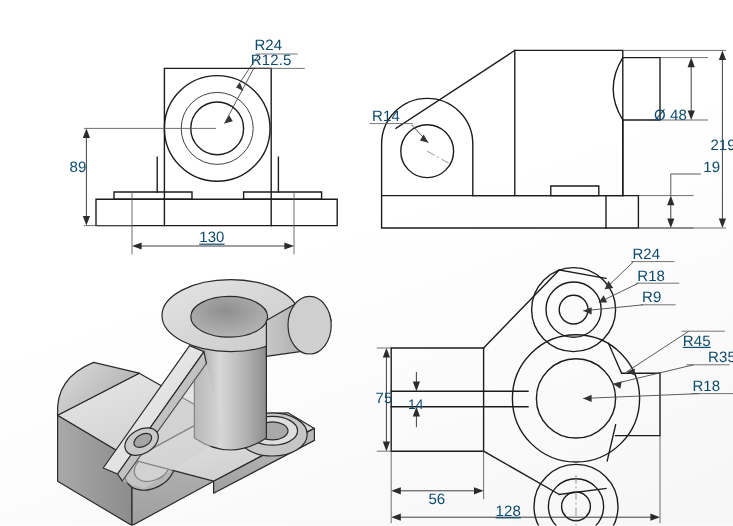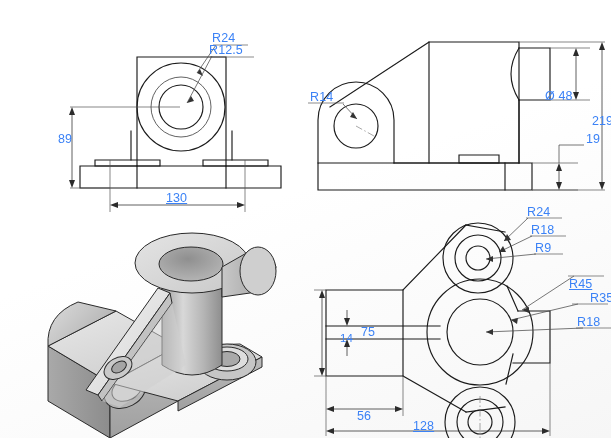--- a/index.html
+++ b/index.html
@@ -12,21 +12,21 @@
   #sheet{position:absolute;inset:0;}
   svg.view{position:absolute;overflow:visible;}
   .ln{fill:none;stroke:#1b1b1b;stroke-width:1.15;stroke-linecap:square;stroke-linejoin:miter;}
   .ln-thin{fill:none;stroke:#3a3a3a;stroke-width:0.8;}
   .dim{fill:none;stroke:#2b2b2b;stroke-width:0.75;}
   .ext{fill:none;stroke:#555;stroke-width:0.7;}
   .lead{fill:none;stroke:#4a4a4a;stroke-width:0.75;}
   .ctr{fill:none;stroke:#777;stroke-width:0.65;stroke-dasharray:7,2.5,1.5,2.5;}
   .ulbl{stroke:#5a5a5a;stroke-width:0.7;}
   #labels-layer{position:absolute;inset:0;pointer-events:none;}
-  .lbl{position:absolute;font-size:12.5px;color:#3b82f6;white-space:nowrap;
+  .lbl{position:absolute;font-size:12.5px;color:#0c4a6e;white-space:nowrap;
        font-family:"Liberation Sans", sans-serif;letter-spacing:0.1px;}
 </style>
 </head>
 <body>
 
 <div id="sheet">
 
   <svg class="view" style="left:0px;top:0px;width:300px;height:225px;" viewBox="0 0 300 225">
 
     <path class="ln" d="M80 166 L281 166 L281 188 L80 188 Z"></path>
@@ -257,19 +257,19 @@
     <span class="lbl" style="left:545px;top:89px;">Ø 48</span>
     <span class="lbl" style="left:592px;top:114px;">219</span>
     <span class="lbl" style="left:586px;top:132px;">19</span>
 
     <span class="lbl" style="left:527px;top:205px;">R24</span>
     <span class="lbl" style="left:531px;top:223px;">R18</span>
     <span class="lbl" style="left:535px;top:241px;">R9</span>
     <span class="lbl" style="left:569px;top:277px;text-decoration:underline;">R45</span>
     <span class="lbl" style="left:590px;top:291px;">R35</span>
     <span class="lbl" style="left:577px;top:315px;">R18</span>
-    <span class="lbl" style="left:313px;top:325px;margin-left:48px;">75</span>
+    <span class="lbl" style="left:313px;top:325px;">75</span>
     <span class="lbl" style="left:340px;top:332px;font-size:11.5px;">14</span>
     <span class="lbl" style="left:357px;top:393px;margin-top:16px;">56</span>
     <span class="lbl" style="left:413px;top:419px;text-decoration:underline;">128</span>
   </div>
 
 </div>
 
 </body></html>

